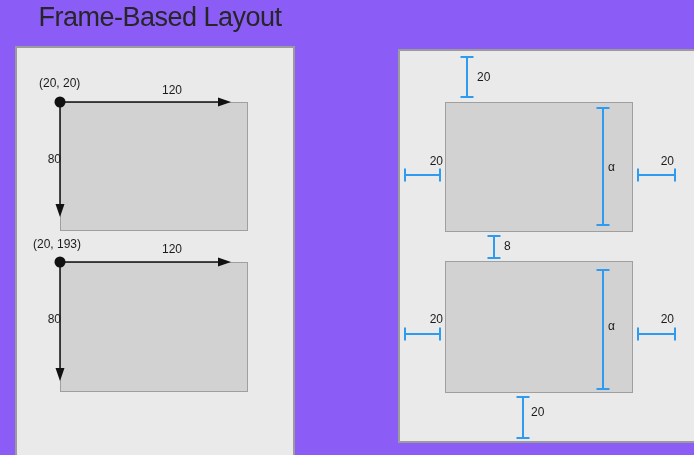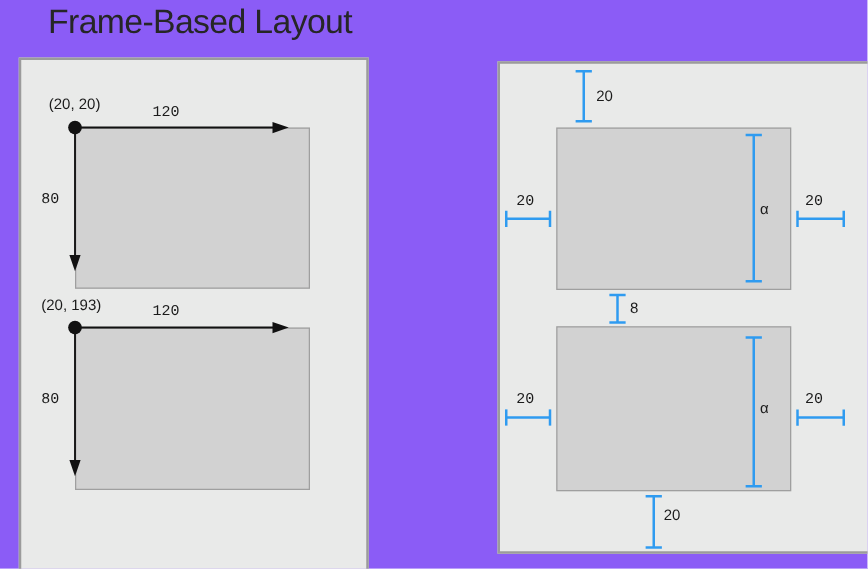--- a/index.html
+++ b/index.html
@@ -4,21 +4,21 @@
 <style>
   html,body{margin:0;padding:0;background:#ffffff;width:694px;height:455px;overflow:hidden;
     font-family:"Liberation Sans",sans-serif;}
   .stage{position:relative;width:694px;height:455px;background:#8b5cf6;}
   .title{position:absolute;text-align:center;font-size:27px;font-weight:300;color:#262626;
     letter-spacing:-0.5px;white-space:nowrap;}
   .panel{position:absolute;background:#e9eae9;border:2px solid #9b9b9b;box-sizing:border-box;}
   .viewbox{position:absolute;background:#d2d2d2;border:1px solid #9f9f9f;box-sizing:border-box;}
   .overlay{position:absolute;left:0;top:0;pointer-events:none;}
   .lbl{position:absolute;font-size:12px;color:#1b1b1b;white-space:nowrap;line-height:14px;}
-  .ctr{text-align:left;font-family:Liberation Mono, monospace;}
+  .ctr{text-align:right;}
 </style>
 </head>
 <body>
 
 <div class="stage">
 
   <div class="title" style="left:20px;top:2px;width:280px;">Frame-Based Layout</div>
 
   <div class="panel" style="left:15px;top:46px;width:280px;height:453px;">
 

